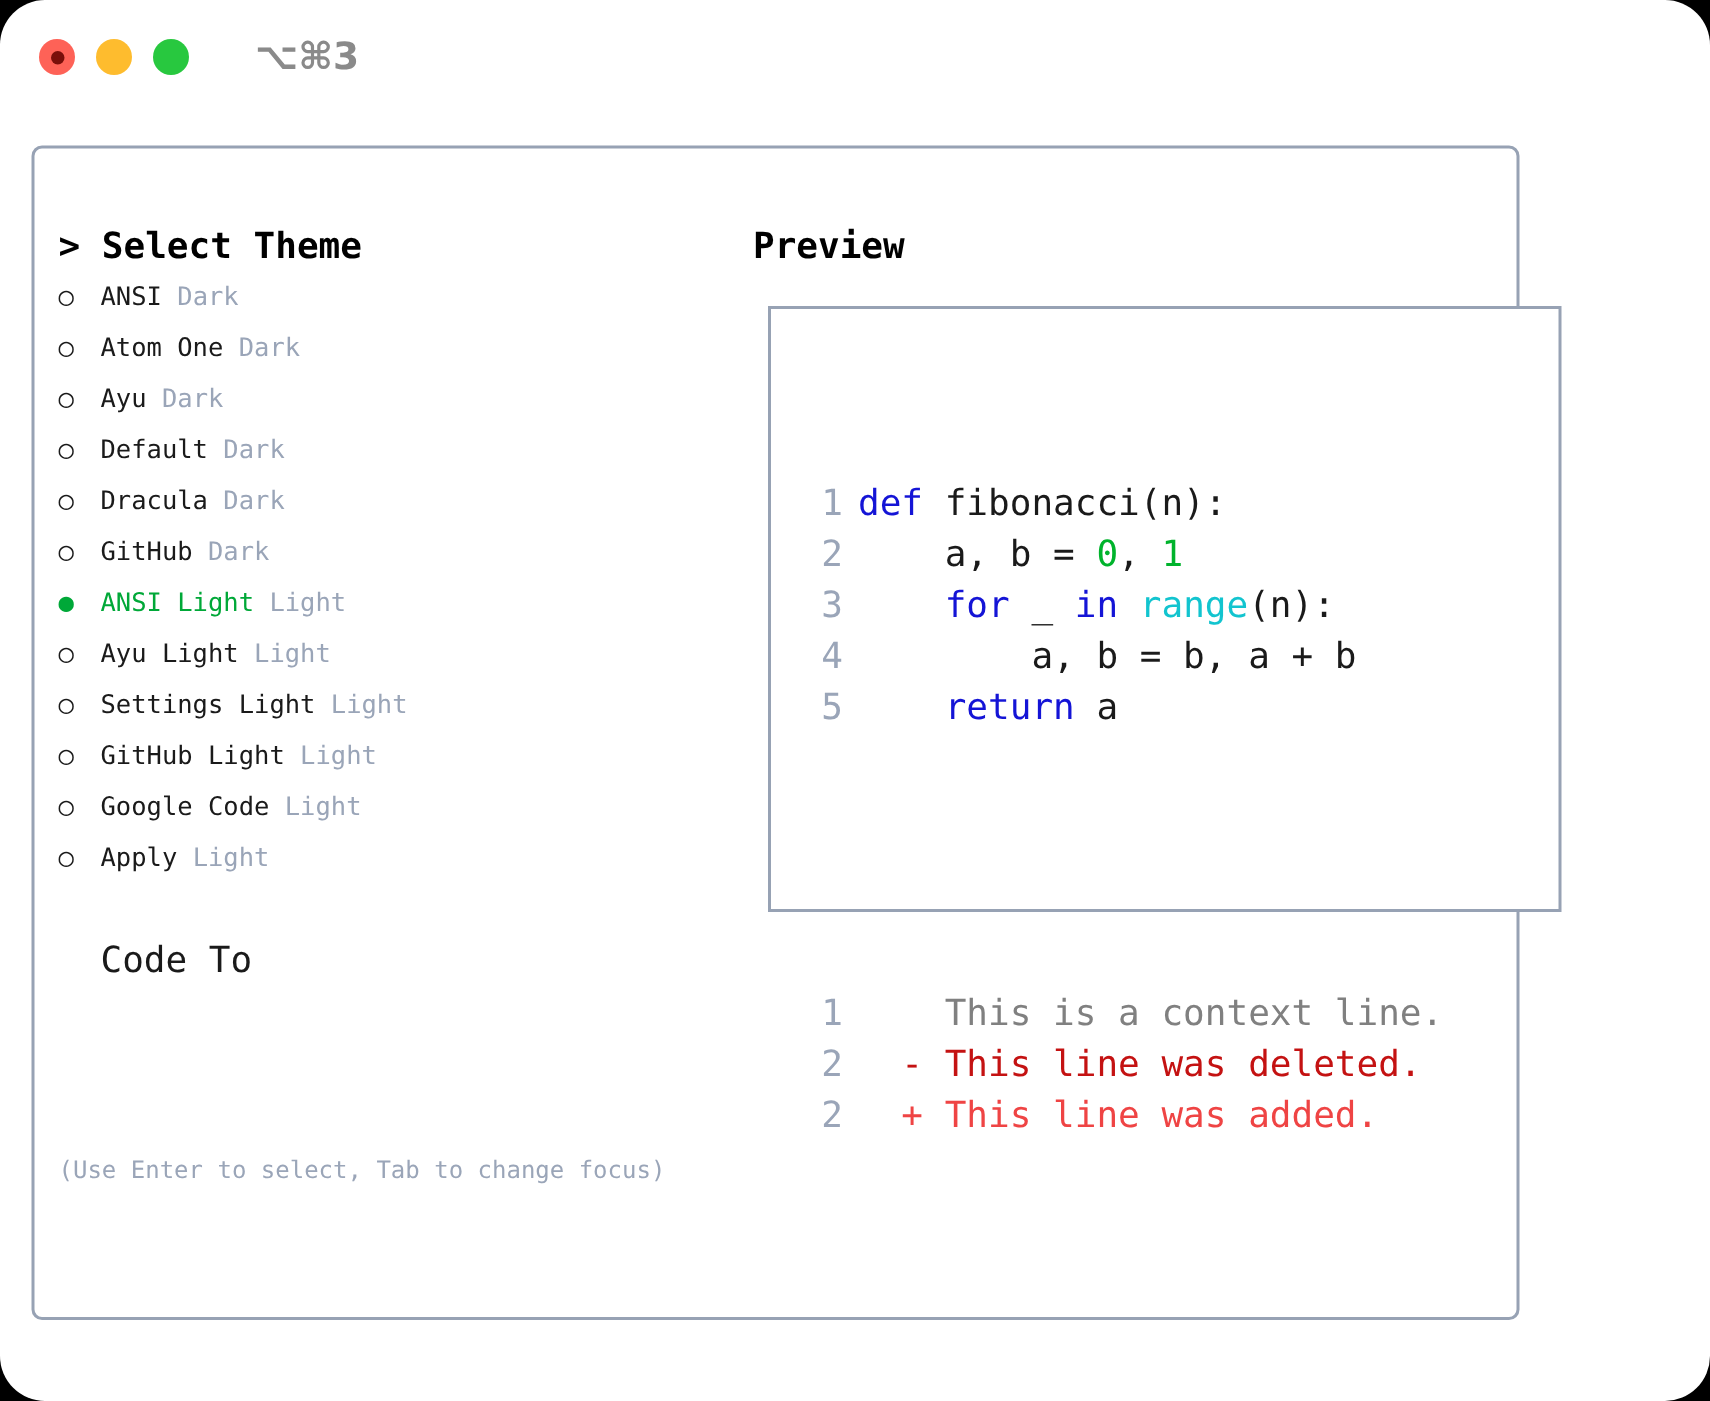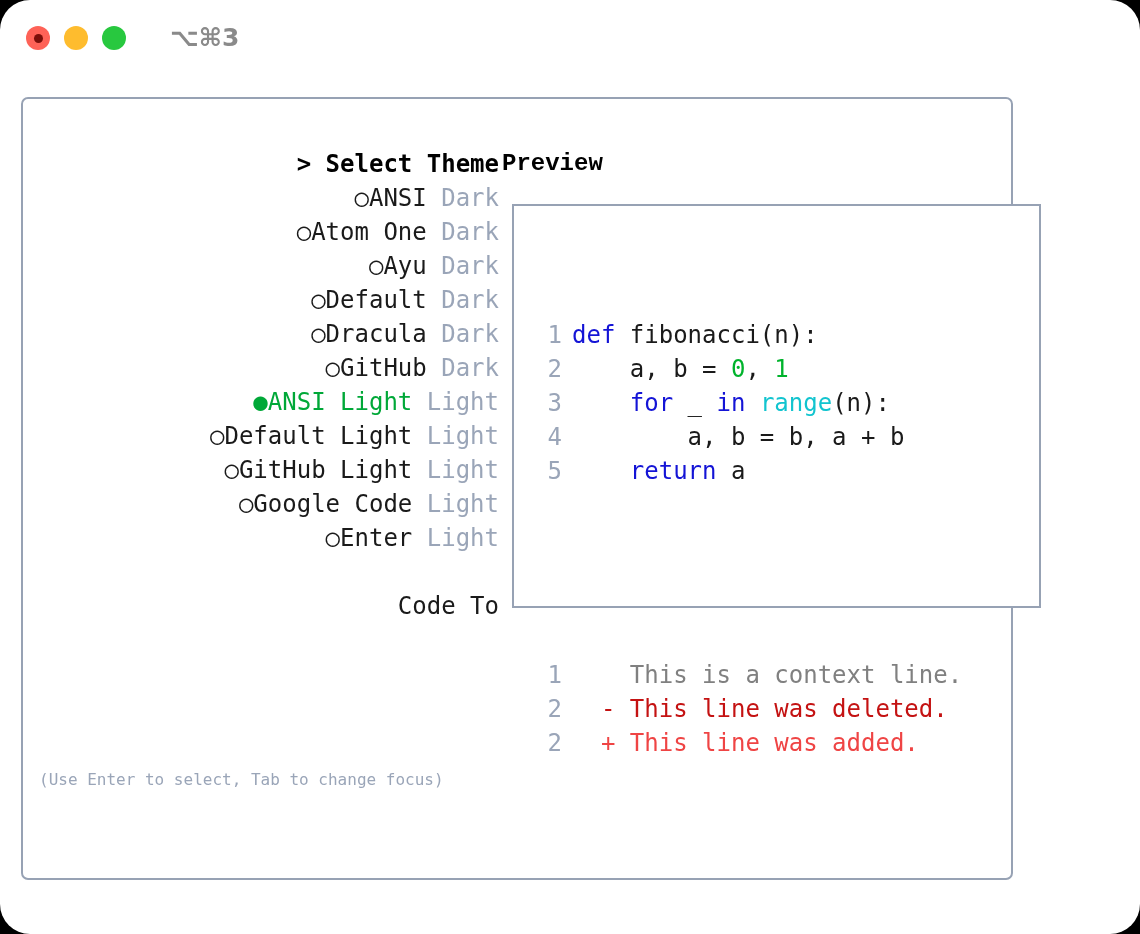--- a/index.html
+++ b/index.html
@@ -91,41 +91,40 @@
     left: 0; top: 0;
     width: 100%; height: 100%;
   }
 
   
   .left-col {
     position: absolute;
     left: 16px;
     top: 48px;
     width: 460px;
-    text-align: right;
   }
 
   .heading {
     font-size: 24px;
     line-height: 34px;
     font-weight: 700;
     color: #000000;
     white-space: pre;
   }
   .sub-heading {
     font-size: 24px;
     line-height: 34px;
     font-weight: 400;
     color: #1a1a1a;
     white-space: pre;
     padding-left: 28px;
   }
 
   .opt-row {
-    font-size: 24px;
+    font-size: 17px;
     line-height: 34px;
     color: #1a1a1a;
     white-space: pre;
     display: block;
   }
   .marker {
     display: inline-block;
     width: 28px;
     color: #1a1a1a;
   }
@@ -144,21 +143,20 @@
     font-size: 16px;
     line-height: 34px;
     color: #9aa5b8;
   }
 
   
   .right-col {
     position: absolute;
     left: 479px;
     top: 48px;
-    font-family: Liberation Mono, monospace;
   }
   .preview-title {
     font-size: 24px;
     line-height: 34px;
     font-weight: 700;
     color: #000000;
     white-space: pre;
   }
 
   .preview-box {
@@ -218,24 +216,25 @@
       <div class="left-col">
         <div class="heading">&gt; Select Theme</div>
         <div id="theme-list">
             <div class="opt-row"><span class="marker">○</span><span class="opt-label">ANSI</span><span class="opt-suffix"> Dark</span></div>
             <div class="opt-row"><span class="marker">○</span><span class="opt-label">Atom One</span><span class="opt-suffix"> Dark</span></div>
             <div class="opt-row"><span class="marker">○</span><span class="opt-label">Ayu</span><span class="opt-suffix"> Dark</span></div>
             <div class="opt-row"><span class="marker">○</span><span class="opt-label">Default</span><span class="opt-suffix"> Dark</span></div>
             <div class="opt-row"><span class="marker">○</span><span class="opt-label">Dracula</span><span class="opt-suffix"> Dark</span></div>
             <div class="opt-row"><span class="marker">○</span><span class="opt-label">GitHub</span><span class="opt-suffix"> Dark</span></div>
             <div class="opt-row"><span class="marker sel">●</span><span class="opt-label sel">ANSI Light</span><span class="opt-suffix"> Light</span></div>
-            <div class="opt-row"><span class="marker">○</span><span class="opt-label">Default Light</span><span class="opt-suffix"> Light</span></div>
+            <div class="opt-row"><span class="marker">○</span><span class="opt-label">Ayu Light</span><span class="opt-suffix"> Light</span></div>
+            <div class="opt-row"><span class="marker">○</span><span class="opt-label">Settings Light</span><span class="opt-suffix"> Light</span></div>
             <div class="opt-row"><span class="marker">○</span><span class="opt-label">GitHub Light</span><span class="opt-suffix"> Light</span></div>
             <div class="opt-row"><span class="marker">○</span><span class="opt-label">Google Code</span><span class="opt-suffix"> Light</span></div>
-            <div class="opt-row"><span class="marker">○</span><span class="opt-label">Enter</span><span class="opt-suffix"> Light</span></div>
+            <div class="opt-row"><span class="marker">○</span><span class="opt-label">Apply</span><span class="opt-suffix"> Light</span></div>
           </div>
         <div class="spacer"></div>
         <div class="sub-heading">Code To</div>
       </div>
 
       <div class="hint">(Use Enter to select, Tab to change focus)</div>
 
       <div class="right-col">
         <div class="preview-title">Preview</div>
       </div>

